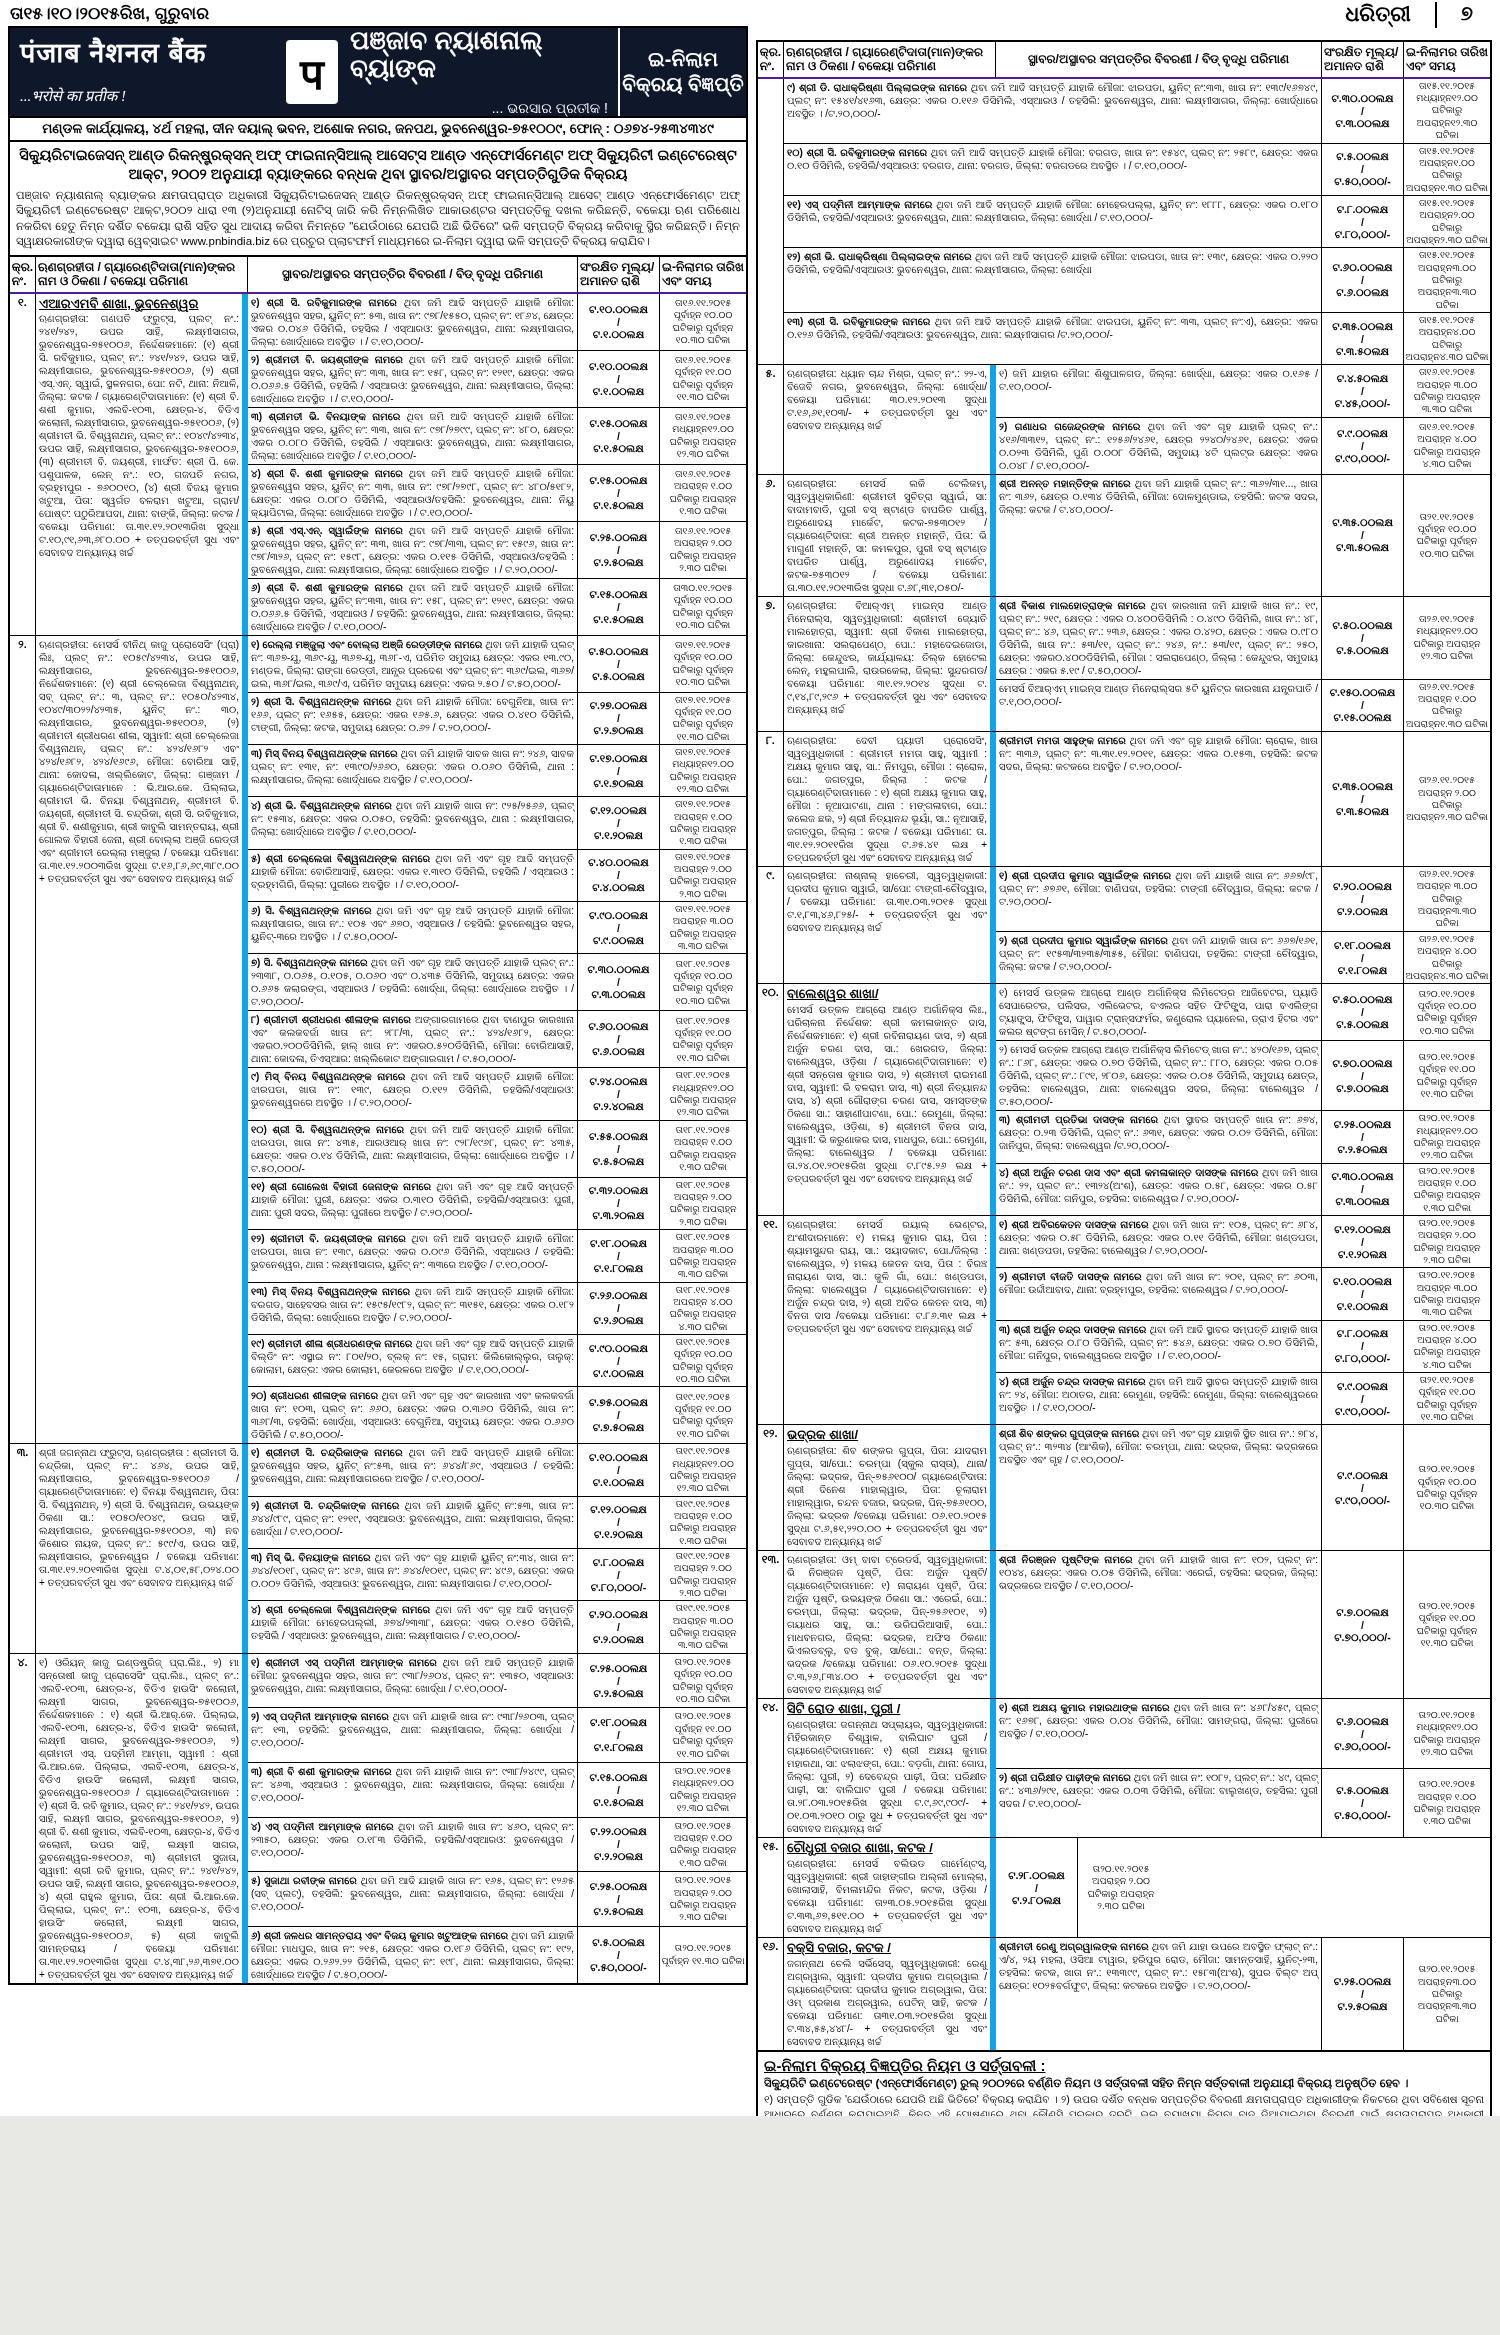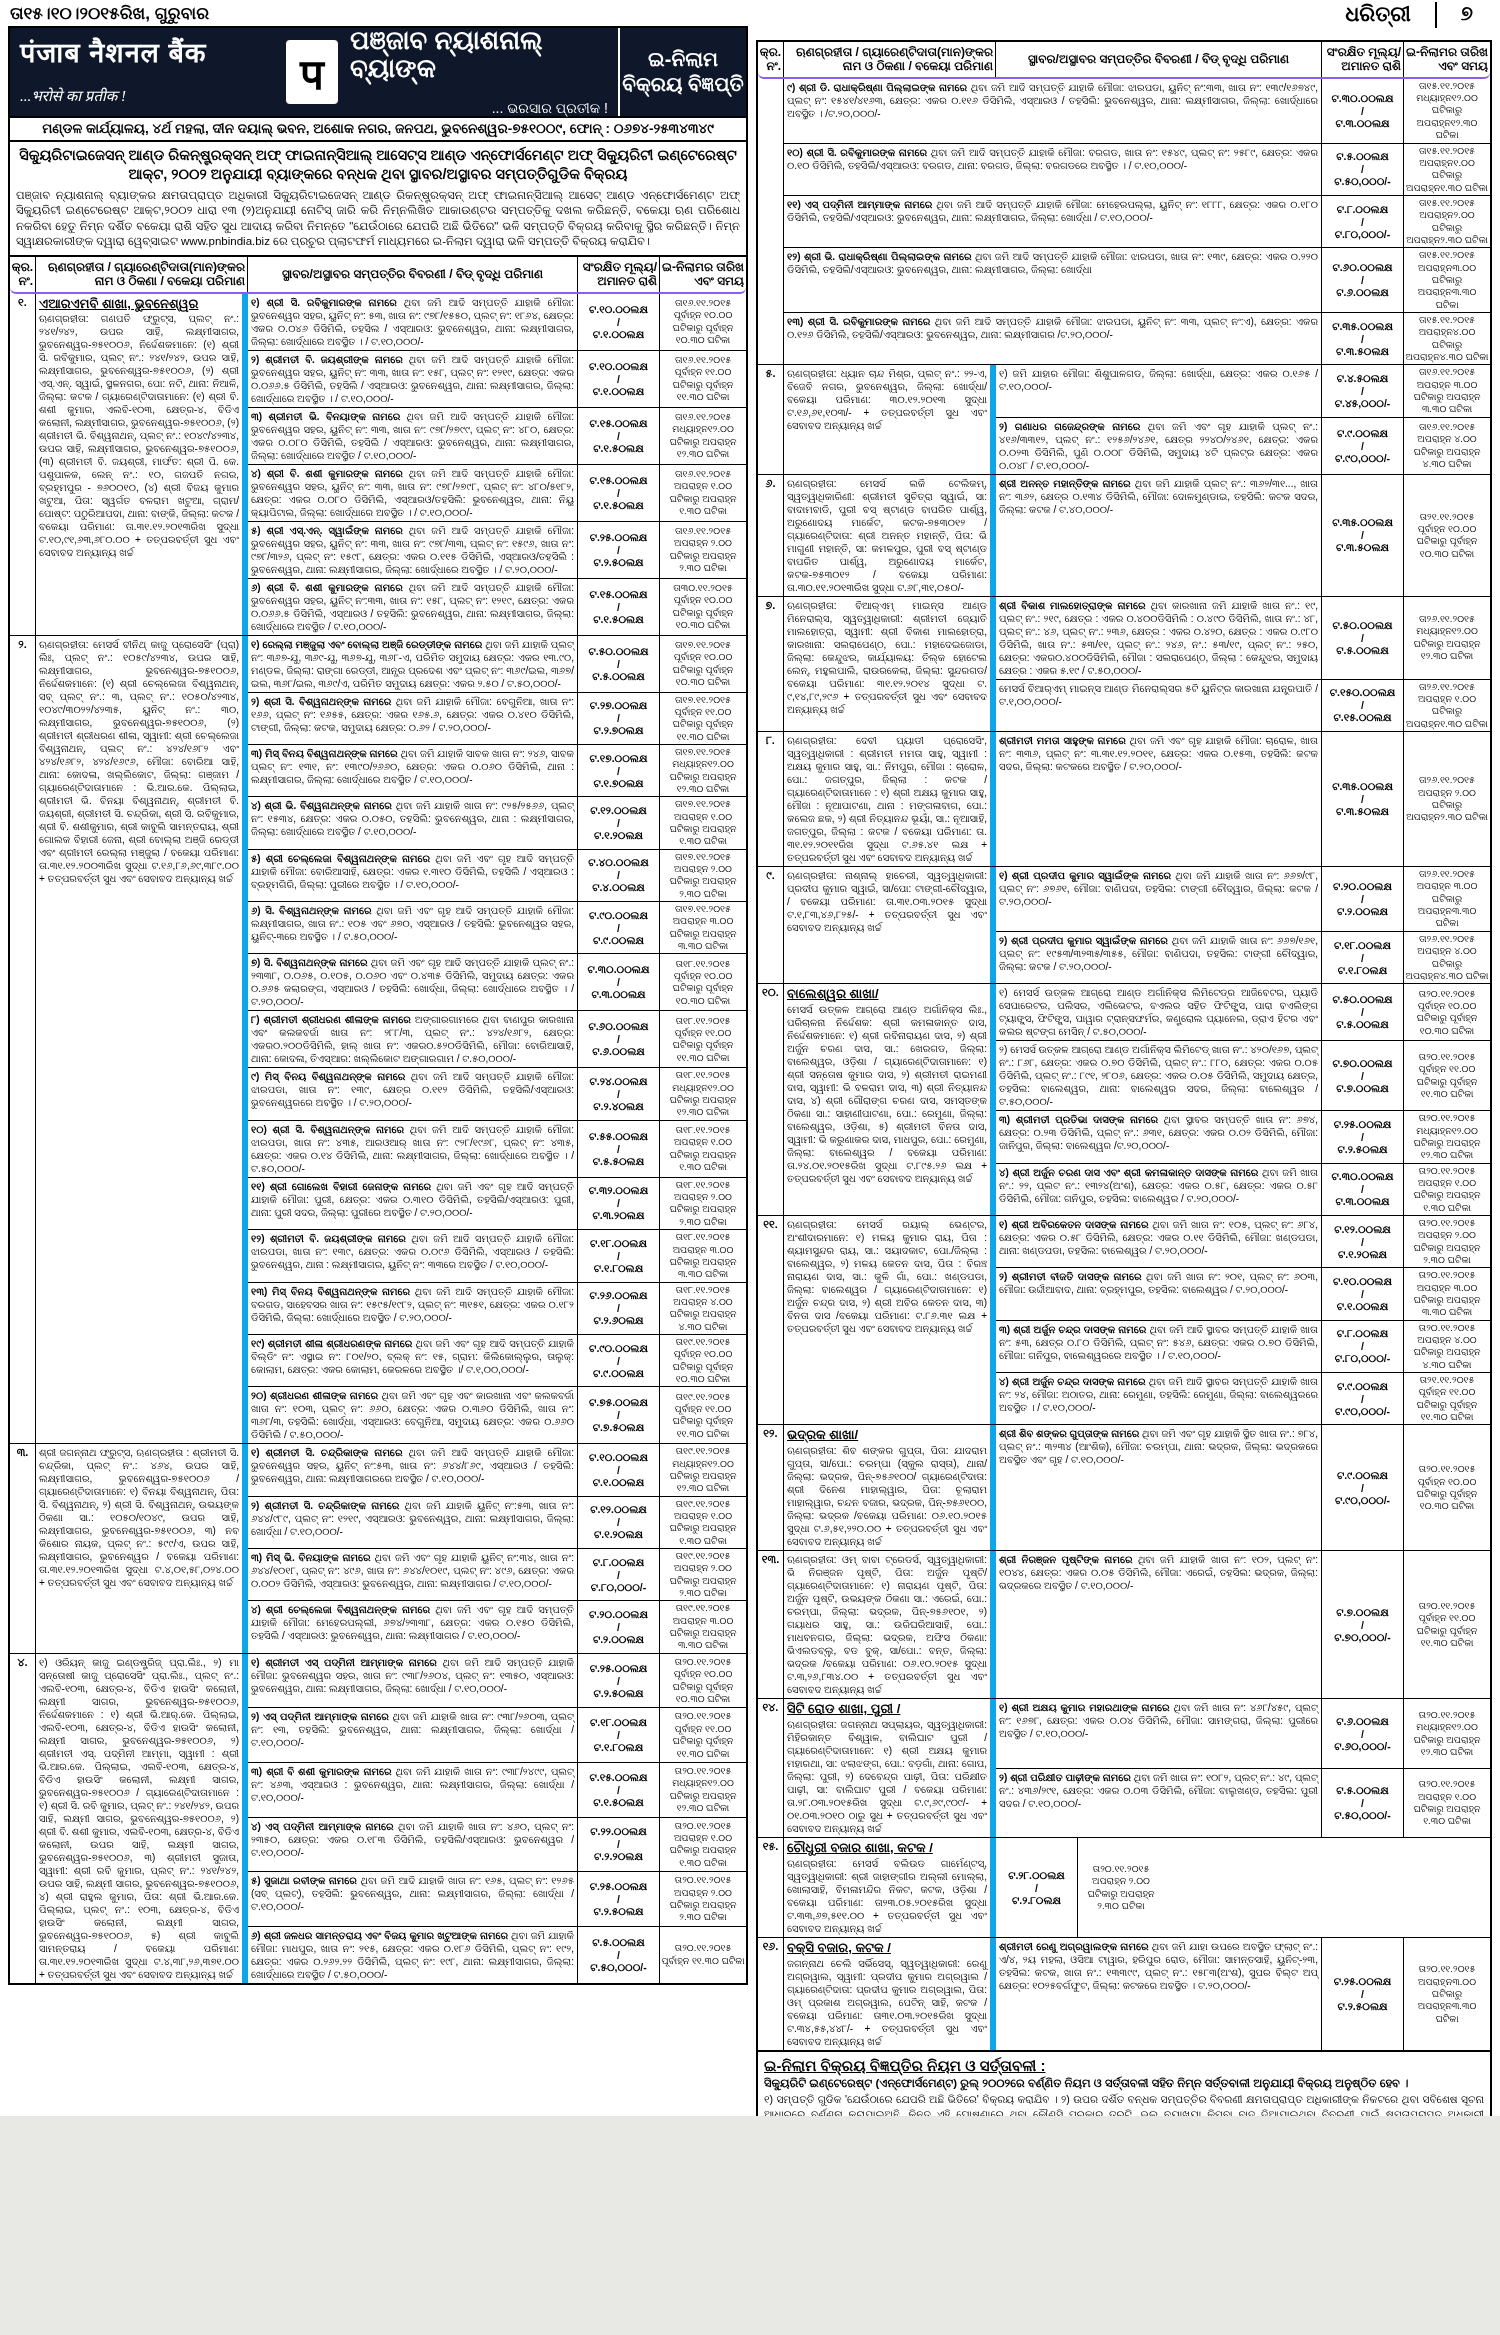--- a/index.html
+++ b/index.html
@@ -31,21 +31,21 @@
              align-items:center; justify-content:center; font-size:20px; font-weight:bold; line-height:1.25; text-align:center; }
   .addrbar { border:2px solid #000; border-top:none; text-align:center; font-weight:bold;
              font-size:13.5px; padding:3px 2px; }
   
   .introbox { border:2px solid #000; border-top:none; padding:4px 6px 5px 6px; }
   .introbox .ititle { text-align:center; font-weight:bold; font-size:14.5px; line-height:1.3; }
   .introbox .ibody { font-size:11.5px; line-height:1.35; text-align:justify; margin-top:4px; }
   
   .tbl { border:2px solid #000; border-top:none; }
   .halfR .tbl { border-top:2px solid #000; }
-  .thead { display:flex; font-weight:bold; text-align:right; border-bottom:2px solid #8b5cf6; font-size:12px;border-radius:6px; }
+  .thead { display:flex; font-weight:bold; text-align:left; border-bottom:2px solid #4c1d95; font-size:12px; }
   .thead > div { padding:3px 2px; display:flex; align-items:center; justify-content:center; line-height:1.2; }
   .h-sno { width:26px; border-right:1px solid #000; }
   .h-bor { width:212px; border-right:1px solid #000; }
   .h-desc { flex:1; border-right:1px solid #000; }
   .h-res { width:82px; border-right:1px solid #000; }
   .h-date { width:86px; }
   .trow { display:flex; border-bottom:1px solid #000; }
   .trow:last-child { border-bottom:none; }
   .c-sno { width:26px; border-right:1px solid #000; font-weight:bold; font-size:11px; padding:2px 1px; text-align:center; }
   .c-bor { width:212px; border-right:6px solid #0ea5e9; padding:2px 3px; font-size:10px; line-height:1.3; text-align:justify; }

